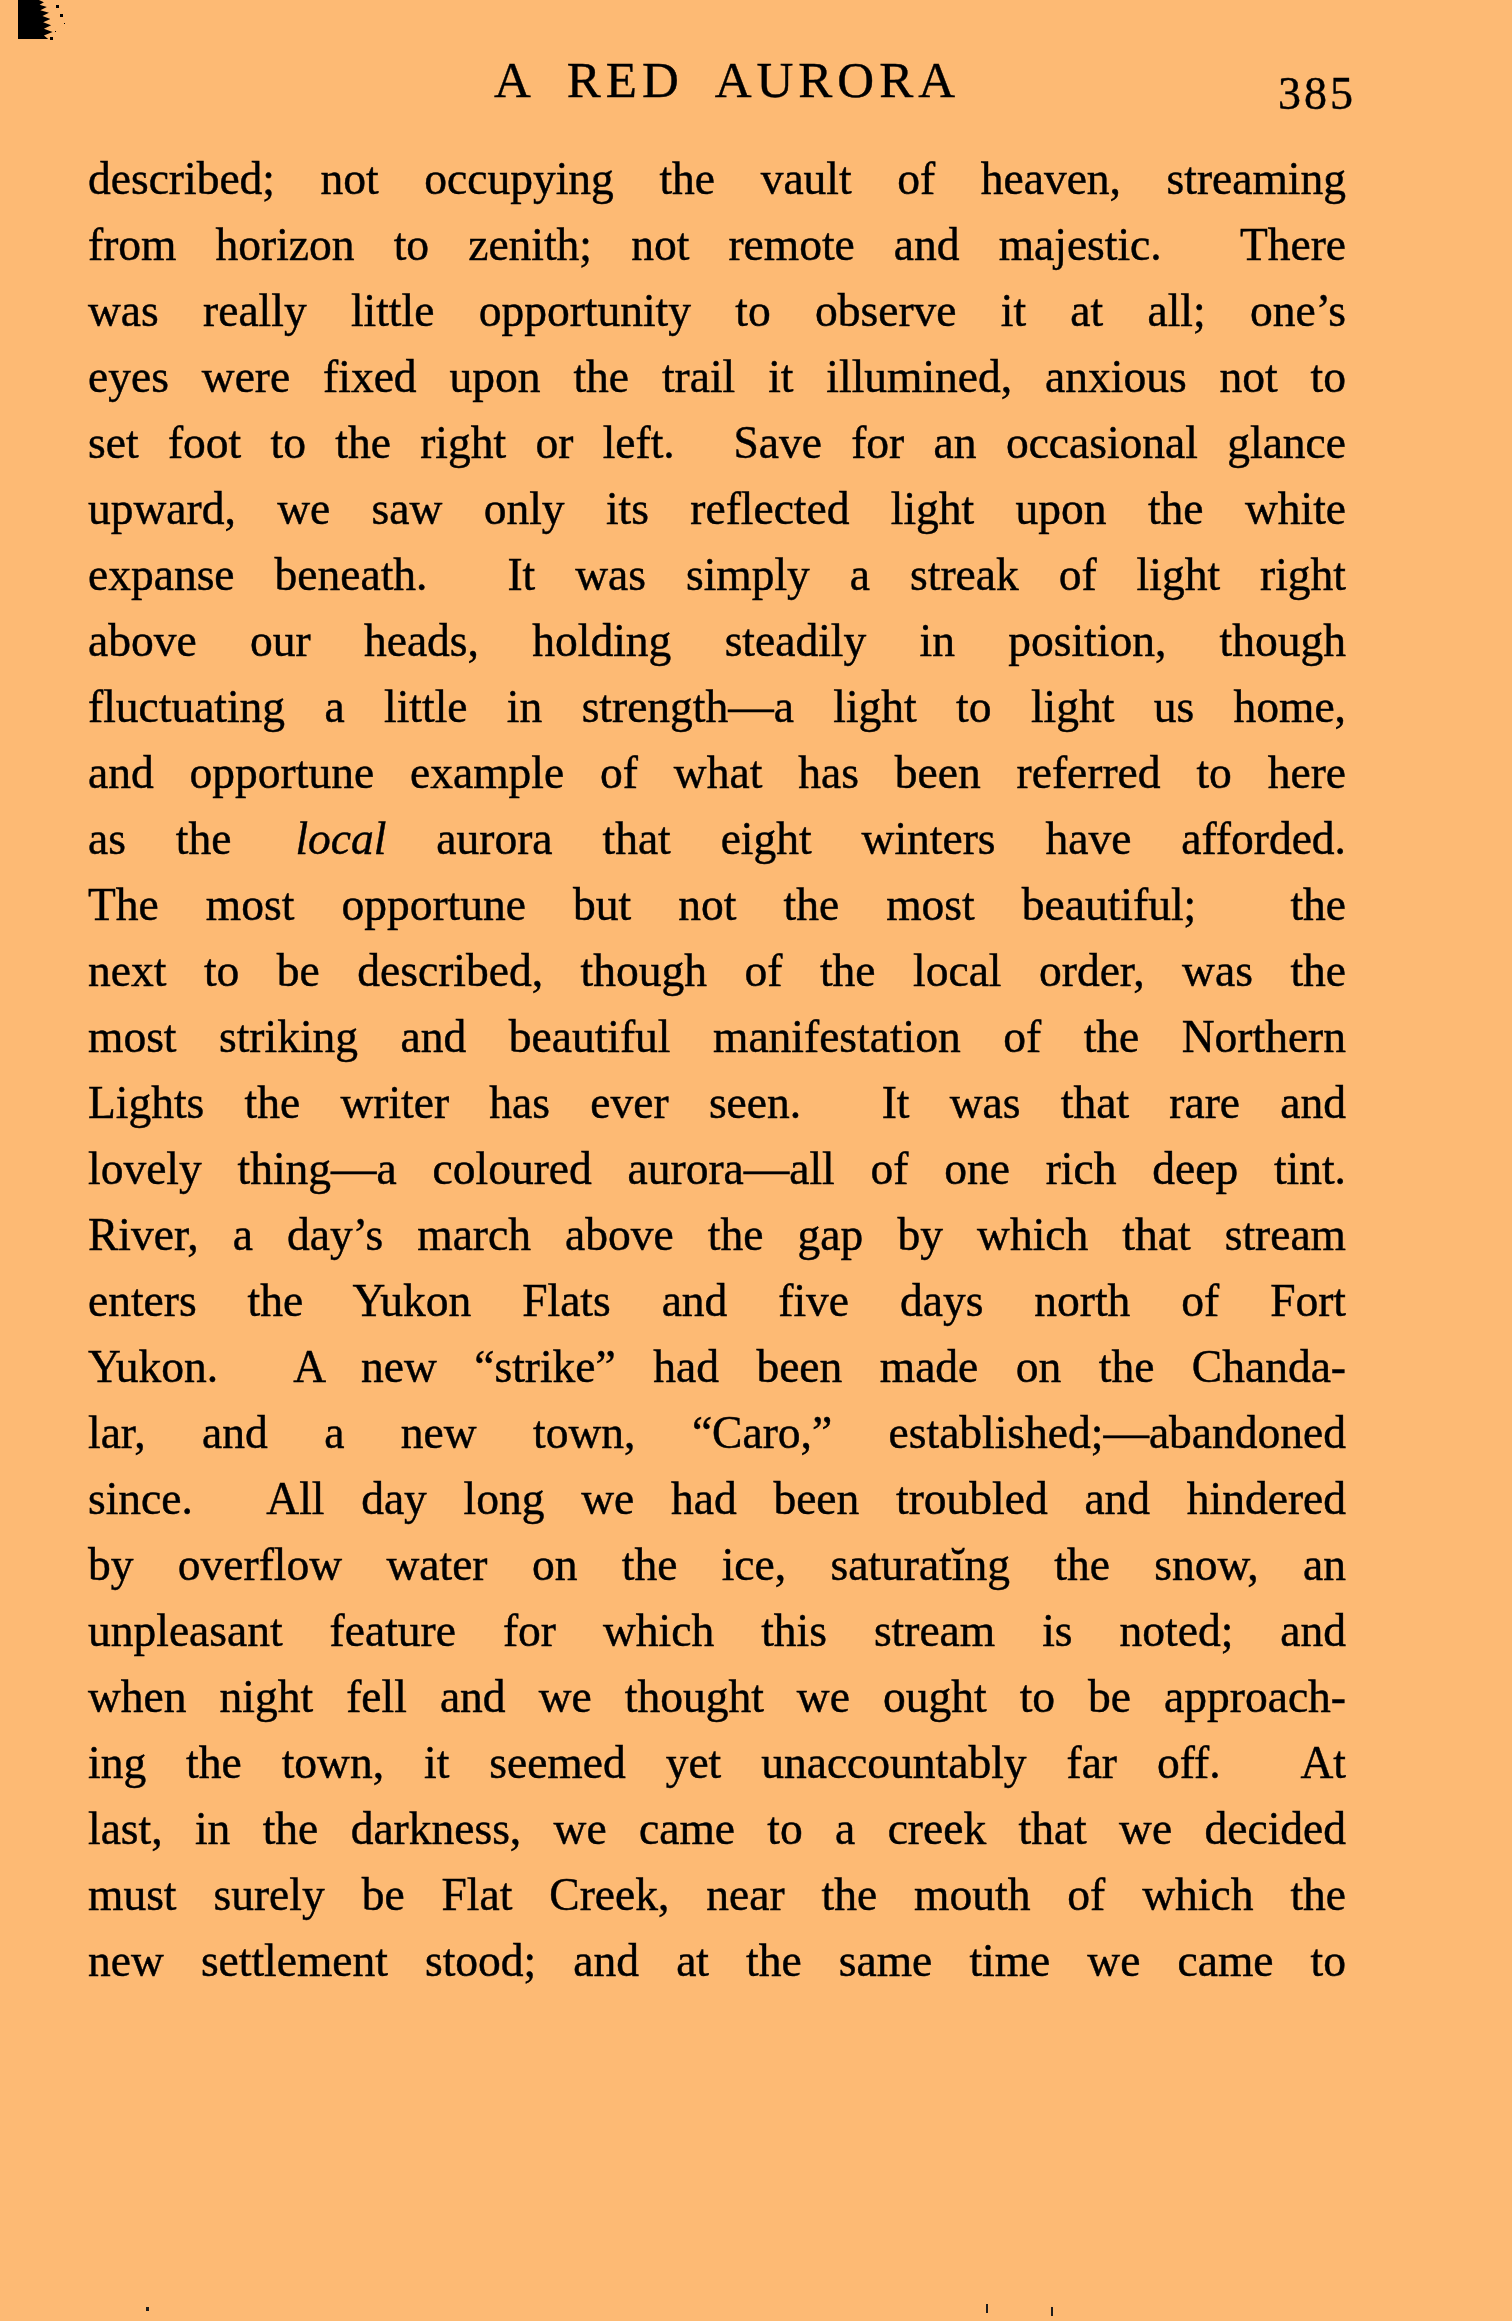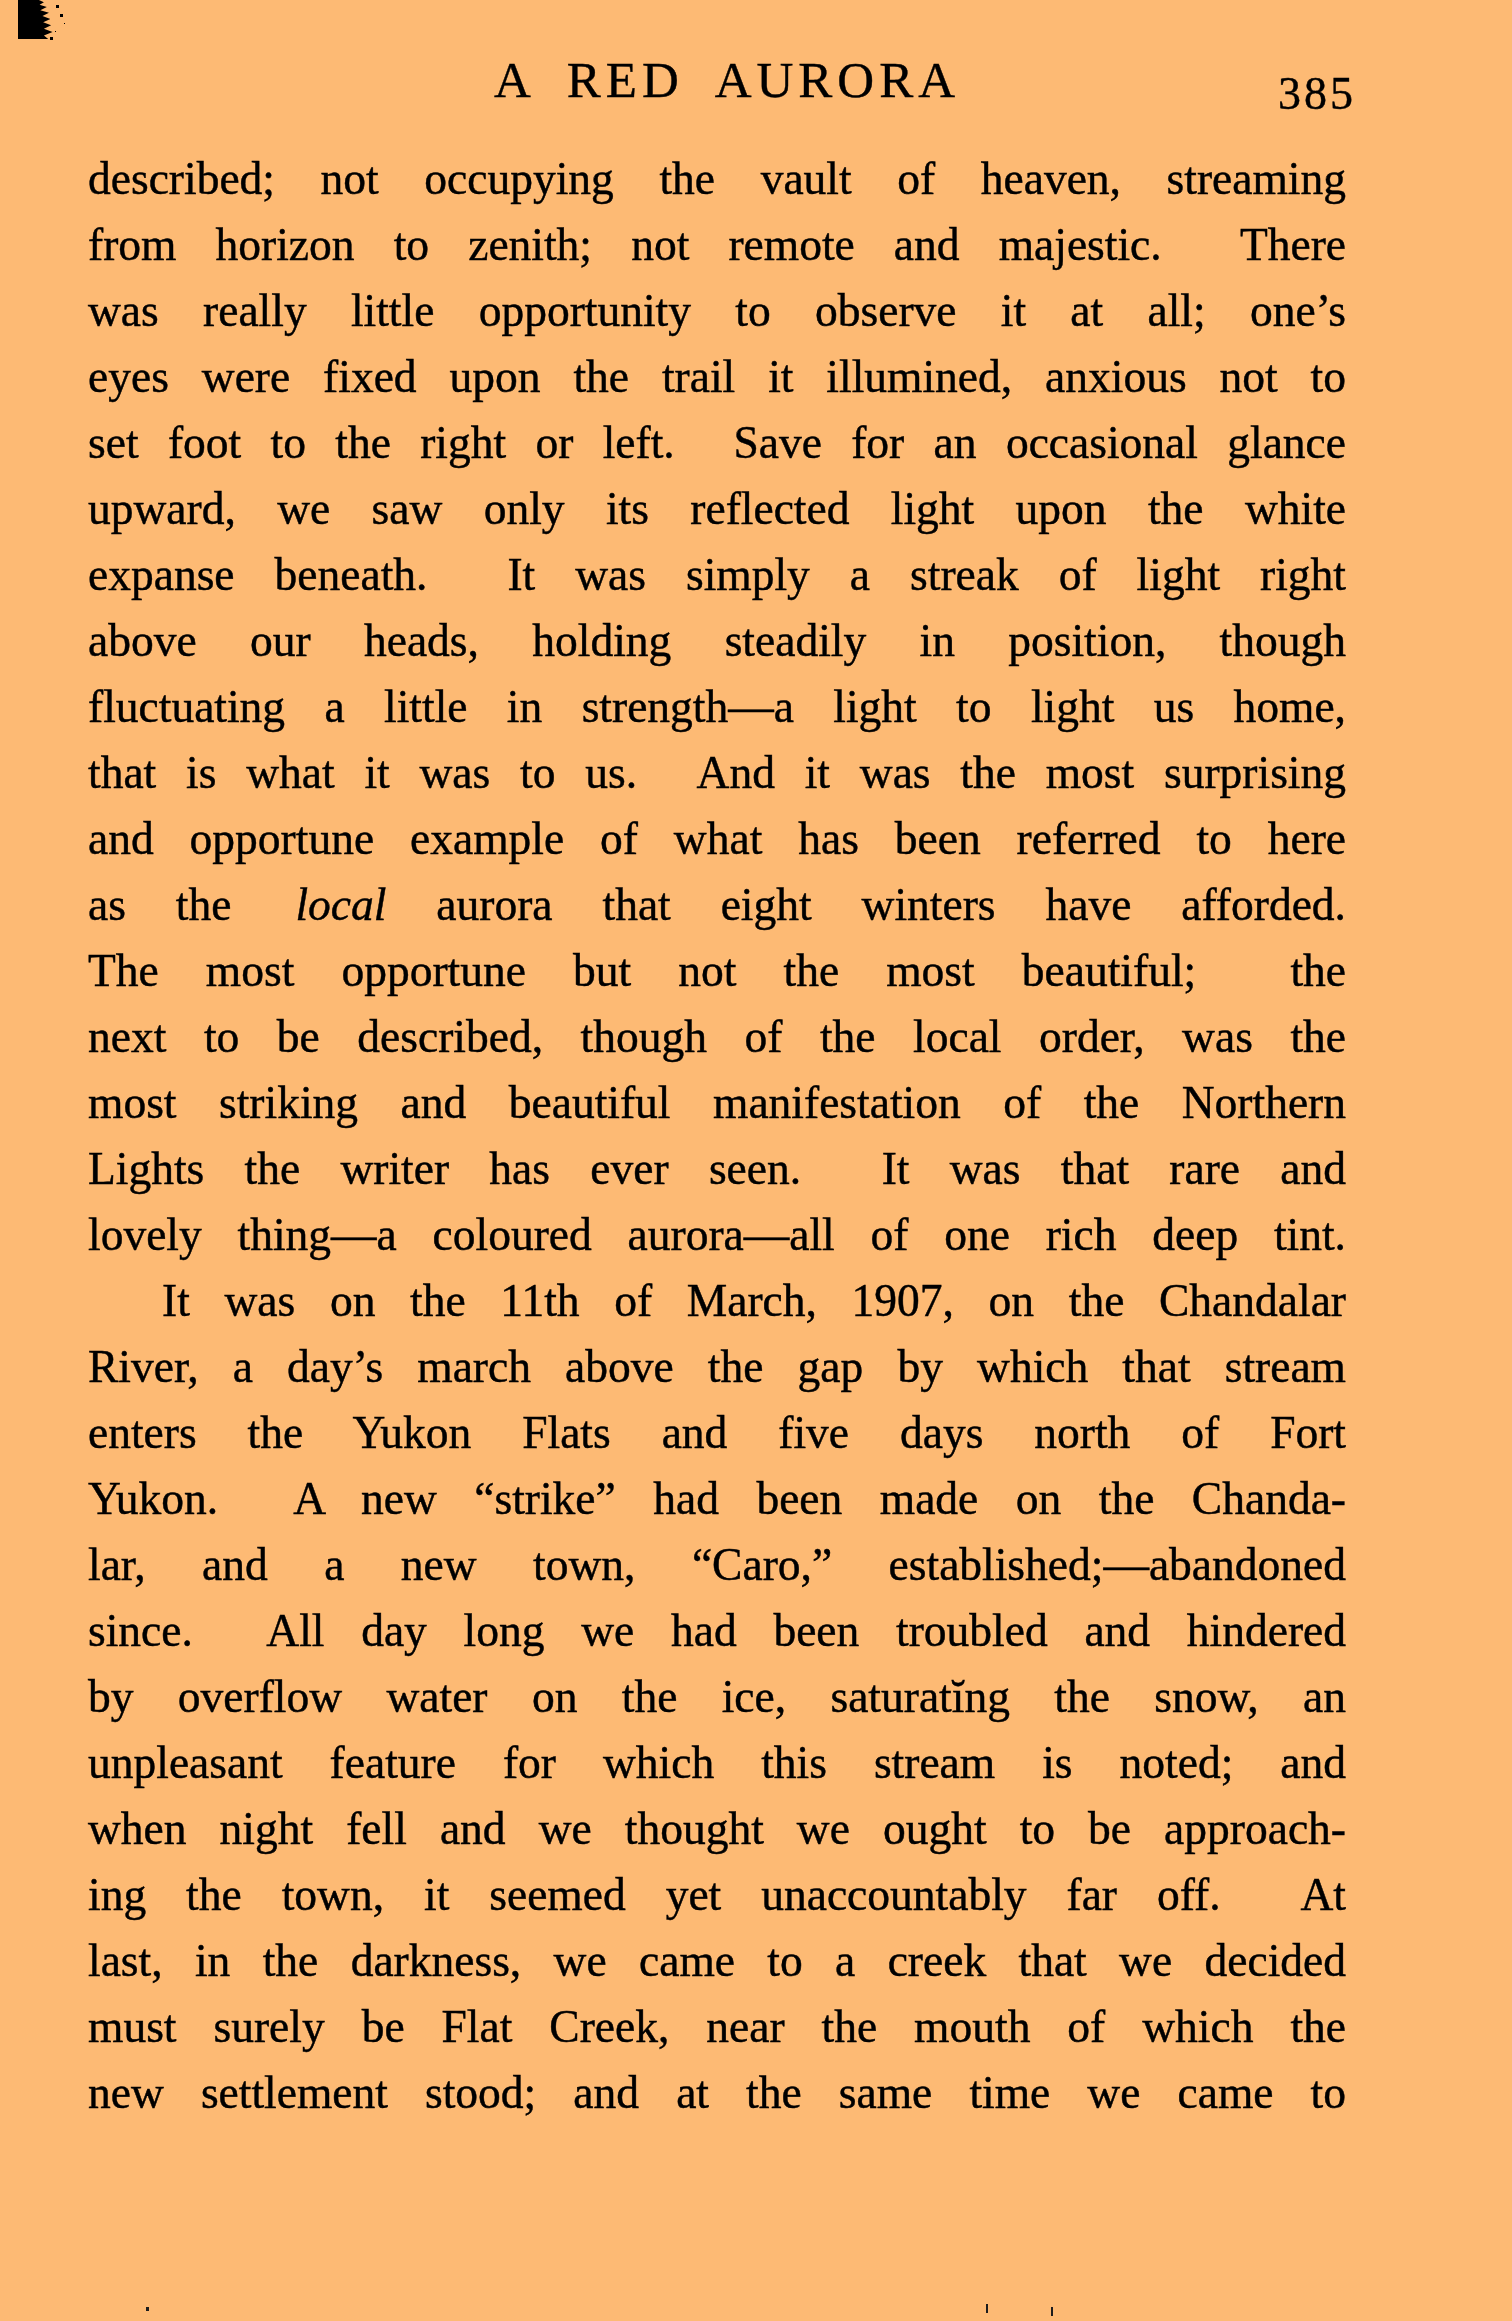--- a/index.html
+++ b/index.html
@@ -111,29 +111,27 @@
   <div class="body-text">
       <div class="line">described; not occupying the vault of heaven, streaming</div>
       <div class="line">from horizon to zenith; not remote and majestic. &nbsp;There</div>
       <div class="line">was really little opportunity to observe it at all; one’s</div>
       <div class="line">eyes were fixed upon the trail it illumined, anxious not to</div>
       <div class="line">set foot to the right or left. &nbsp;Save for an occasional glance</div>
       <div class="line">upward, we saw only its reflected light upon the white</div>
       <div class="line">expanse beneath. &nbsp;It was simply a streak of light right</div>
       <div class="line">above our heads, holding steadily in position, though</div>
       <div class="line">fluctuating a little in strength—a light to light us home,</div>
-      <div class="line">that is what it was to us. &nbsp;And it was the most surprising</div>
       <div class="line">and opportune example of what has been referred to here</div>
       <div class="line"><span>as the </span><em>local</em><span> aurora that eight winters have afforded.</span></div>
       <div class="line">The most opportune but not the most beautiful; &nbsp;the</div>
       <div class="line">next to be described, though of the local order, was the</div>
       <div class="line">most striking and beautiful manifestation of the Northern</div>
       <div class="line">Lights the writer has ever seen. &nbsp;It was that rare and</div>
       <div class="line">lovely thing—a coloured aurora—all of one rich deep tint.</div>
-      <div class="line indent">It was on the 11th of March, 1907, on the Chandalar</div>
       <div class="line">River, a day’s march above the gap by which that stream</div>
       <div class="line">enters the Yukon Flats and five days north of Fort</div>
       <div class="line">Yukon. &nbsp;A new “strike” had been made on the Chanda-</div>
       <div class="line">lar, and a new town, “Caro,” established;—abandoned</div>
       <div class="line">since. &nbsp;All day long we had been troubled and hindered</div>
       <div class="line">by overflow water on the ice, saturatĭng the snow, an</div>
       <div class="line">unpleasant feature for which this stream is noted; and</div>
       <div class="line">when night fell and we thought we ought to be approach-</div>
       <div class="line">ing the town, it seemed yet unaccountably far off. &nbsp;At</div>
       <div class="line">last, in the darkness, we came to a creek that we decided</div>

